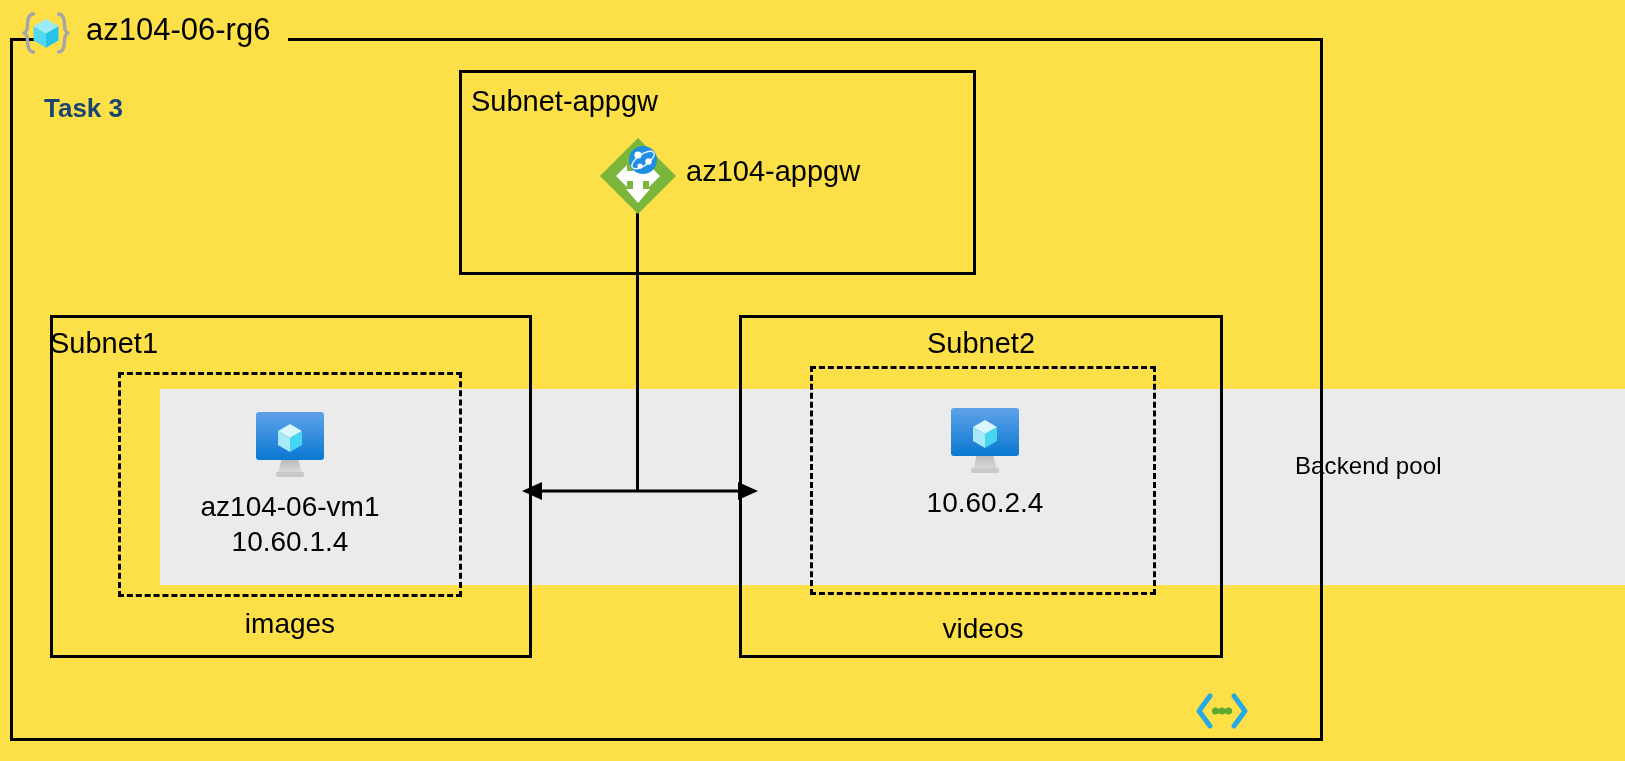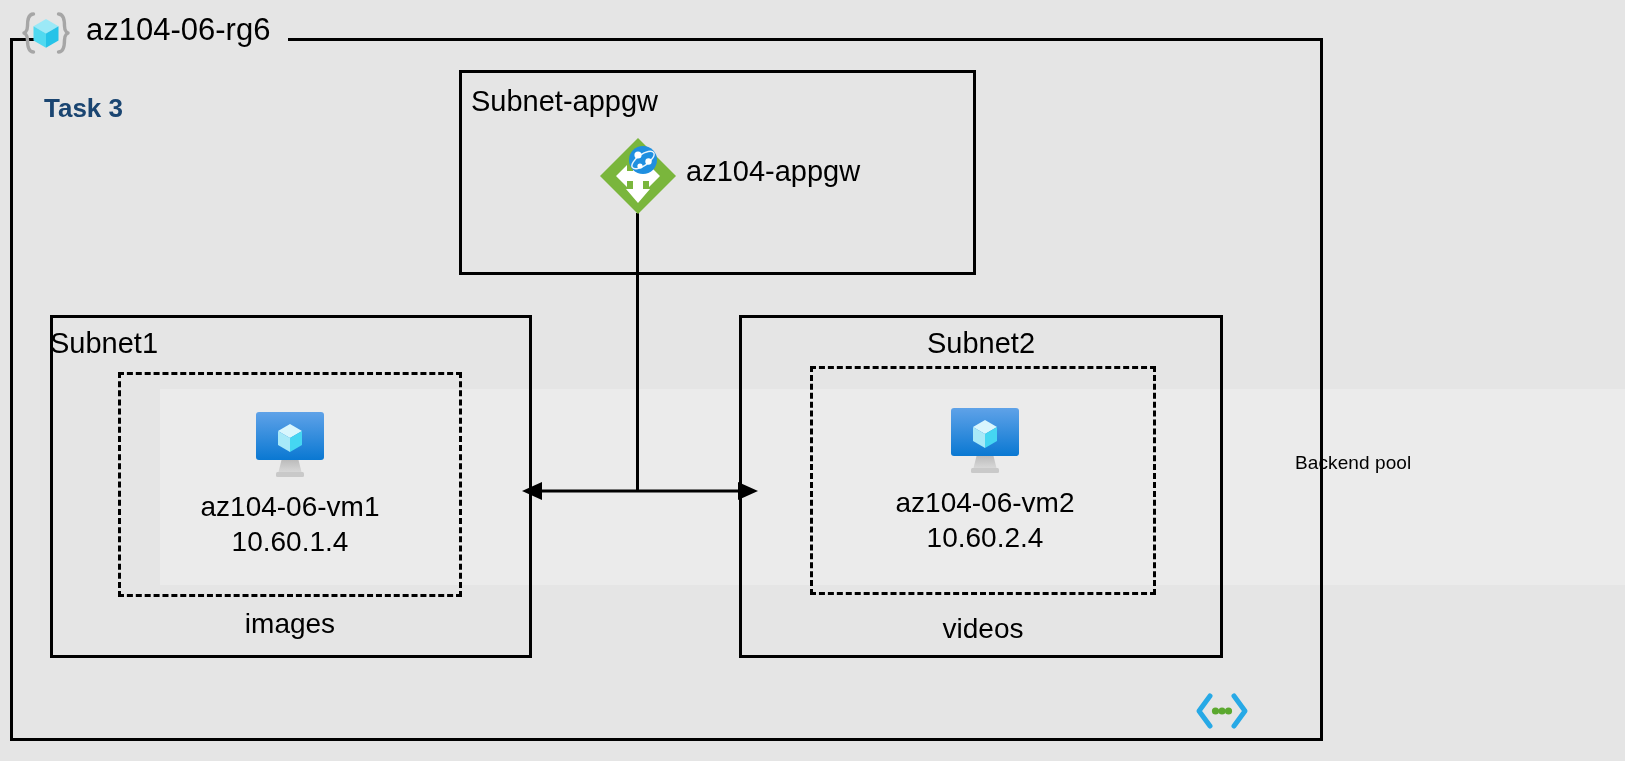--- a/index.html
+++ b/index.html
@@ -9,39 +9,39 @@
     background: #ffffff;
   }
   body {
     font-family: "Liberation Sans", sans-serif;
     color: #000000;
   }
   #canvas {
     position: relative;
     width: 1625px;
     height: 761px;
-    background: #e5e5e5;
+    background: #fde047;
     overflow: hidden;
   }
   .abs { position: absolute; }
 
   
   .backend-band {
     left: 160px;
     top: 389px;
     width: 1465px;
     height: 196px;
     background: #ebebeb;
     z-index: 1;
   }
   .backend-pool-label {
     left: 1295px;
     top: 452px;
     width: 320px;
-    font-size: 19px;
+    font-size: 24px;
     color: #000;
     letter-spacing: 0.1px;
     z-index: 6;
     white-space: nowrap;
   }
 
   
   .rg-frame {
     left: 10px;
     top: 38px;
@@ -340,21 +340,20 @@
         <path d="M32 54 L48 54 L52 70 L28 70 Z" fill="url(#vmStand2)"></path>
         <rect x="26" y="68" width="28" height="5" rx="1.5" fill="#c9c9c9"></rect>
         <rect x="6" y="8" width="68" height="48" rx="3" fill="url(#vmScreen2)"></rect>
         <g>
           <polygon points="40,20 52,27 40,34 28,27" fill="#d9f6fd"></polygon>
           <polygon points="28,27 40,34 40,48 28,41" fill="#a8e9f8"></polygon>
           <polygon points="52,27 52,41 40,48 40,34" fill="#45d6f2"></polygon>
         </g>
       </svg>
     </div>
-    <div class="vm-name">az104-06-vm2</div>
     <div class="vm-ip">10.60.2.4</div>
   </div>
   <div class="zone-label zone2-label">videos</div>
 
   <div class="abs backend-pool-label">Backend pool</div>
 
   <div class="abs vnet-icon">
     <svg width="56" height="42" viewBox="0 0 56 42" xmlns="http://www.w3.org/2000/svg">
       <g fill="none" stroke="#27a9e6" stroke-width="5" stroke-linecap="round" stroke-linejoin="round">
         <polyline points="16,6 5,21 16,36"></polyline>

